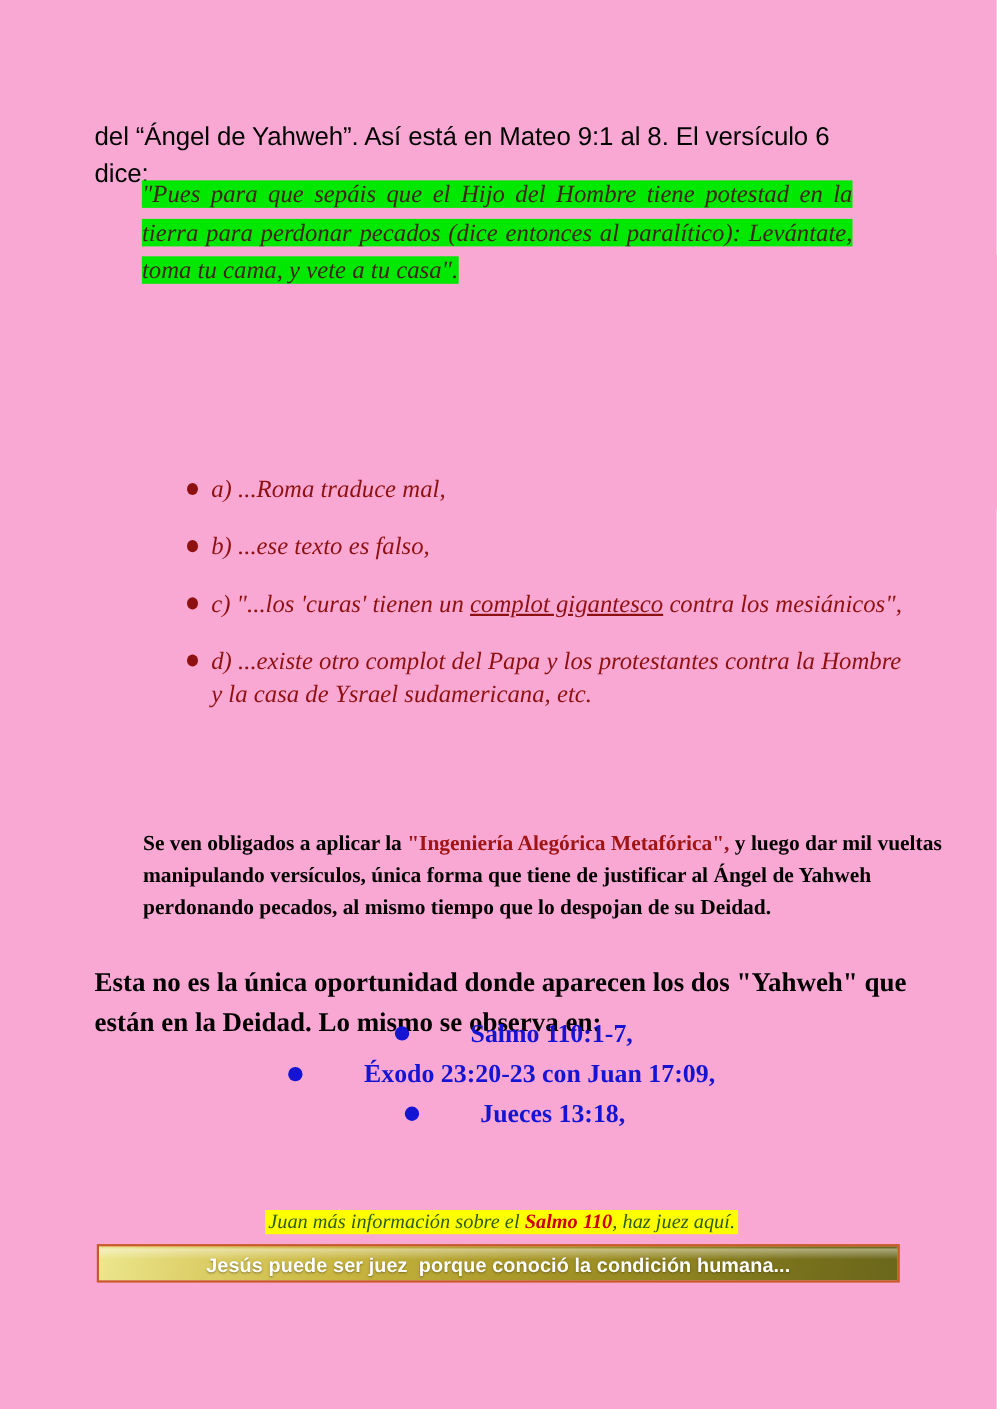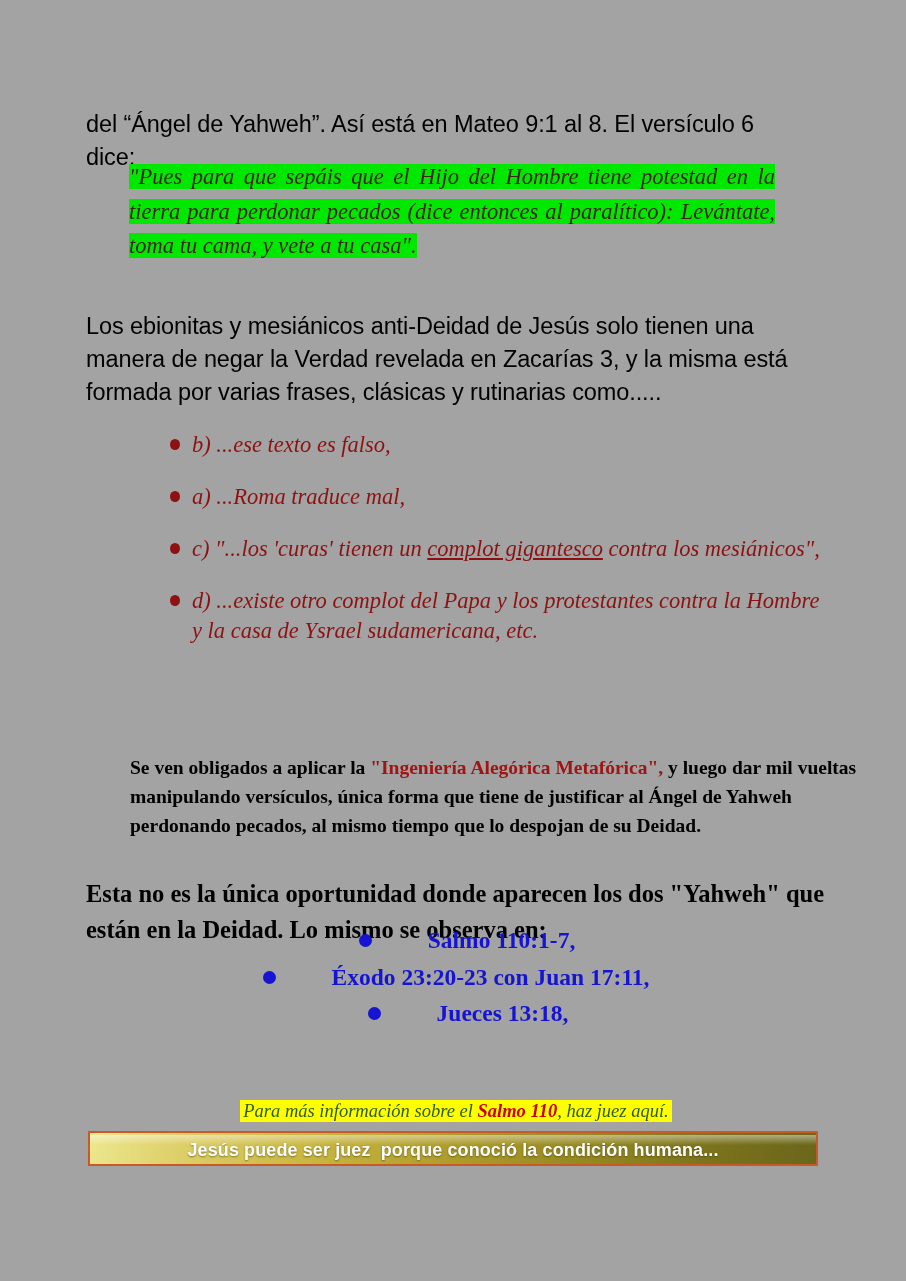--- a/index.html
+++ b/index.html
@@ -12,21 +12,21 @@
     height: 1281px;
     position: relative;
     font-family: "Liberation Serif", serif;
     overflow: hidden;
   }
   .page {
     position: absolute;
     left: 0; top: 0;
     width: 906px;
     height: 1281px;
-    background: #a3a3a3;
+    background: #f9a8d4;
   }
 
   
   .intro {
     position: absolute;
     left: 86px;
     top: 84px;
     width: 700px;
     font-family: "Liberation Sans", sans-serif;
     font-size: 23.5px;
@@ -220,53 +220,52 @@
 <body>
 
 <div class="page">
 
   <p class="intro">del “Ángel de Yahweh”. Así está en Mateo 9:1 al 8. El versículo 6 dice:</p>
 
   <div class="quote">
     <span class="hl">"Pues para que sepáis que el Hijo del Hombre tiene potestad en la tierra para perdonar pecados (dice entonces al paralítico): Levántate, toma tu cama, y vete a tu casa".</span>
   </div>
 
-  <p class="body-sans">Los ebionitas y mesiánicos anti-Deidad de Jesús solo tienen una manera de negar la Verdad revelada en Zacarías 3, y la misma está formada por varias frases, clásicas y rutinarias como.....</p>
 
   <div class="red-list">
     <div class="red-item">
       <span class="dot"></span>
+      <span>a) ...Roma traduce mal,</span>
+    </div>
+    <div class="red-item">
+      <span class="dot"></span>
       <span>b) ...ese texto es falso,</span>
-    </div>
-    <div class="red-item">
-      <span class="dot"></span>
-      <span>a) ...Roma traduce mal,</span>
     </div>
     <div class="red-item">
       <span class="dot"></span>
       <span>c) "...los 'curas' tienen un </span><u>complot gigantesco</u><span> contra los mesiánicos",</span>
     </div>
     <div class="red-item">
       <span class="dot"></span>
       <span>d) ...existe otro complot del Papa y los protestantes contra la Hombre y la casa de Ysrael sudamericana, etc.</span>
     </div>
   </div>
 
   <p class="bold-para"><span>Se ven obligados a aplicar la </span><span class="accent">"Ingeniería Alegórica Metafórica",</span><span> y luego dar mil vueltas manipulando versículos, única forma que tiene de justificar al Ángel de Yahweh  perdonando pecados, al mismo tiempo que lo despojan de su Deidad.</span></p>
 
   <p class="bold-head">Esta no es la única oportunidad donde aparecen los dos "Yahweh" que están en la Deidad. Lo mismo se observa en:</p>
 
   <div class="blue-list">
     <div class="blue-row r1"><span class="bdot"></span><span class="gap1"></span><span>Salmo 110:1-7,</span></div>
-    <div class="blue-row r2"><span class="bdot"></span><span class="gap2"></span><span>Éxodo 23:20-23 con Juan 17:11,</span></div>
+    <div class="blue-row r2"><span class="bdot"></span><span class="gap2"></span><span>Éxodo 23:20-23 con Juan 17:09,</span></div>
     <div class="blue-row r3"><span class="bdot"></span><span class="gap1"></span><span>Jueces 13:18,</span></div>
   </div>
 
   <div class="yellow-line">
-    <span class="hl"><span>Para más información sobre el </span><b>Salmo 110</b><span>, haz juez aquí.</span></span>
+    <span class="hl"><span>Juan más información sobre el </span><b>Salmo 110</b><span>, haz juez aquí.</span></span>
   </div>
 
   <div class="banner">
     <div class="sheen"></div>
     <div class="btext">Jesús puede ser juez  porque conoció la condición humana...</div>
   </div>
 
 </div>
 
 </body></html>

